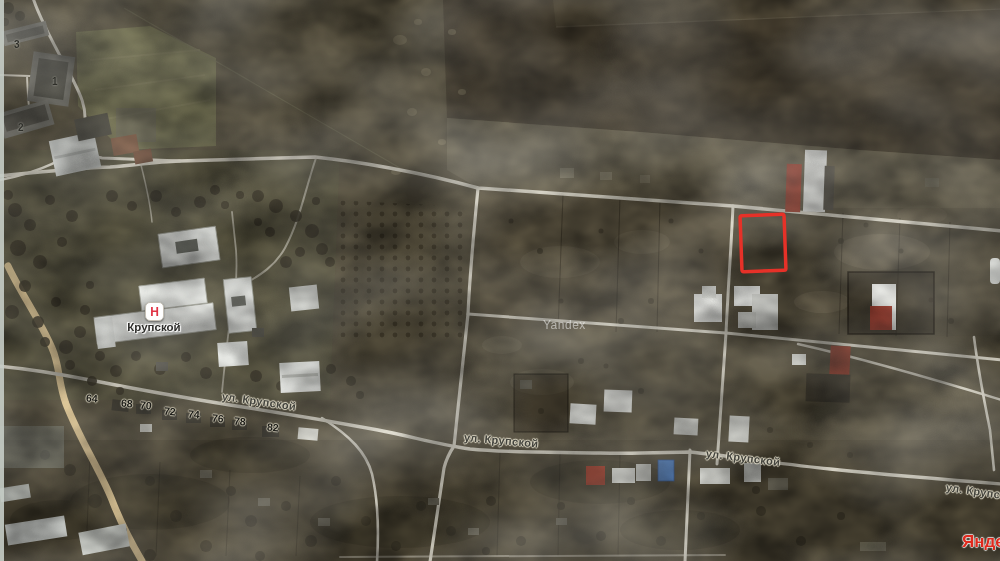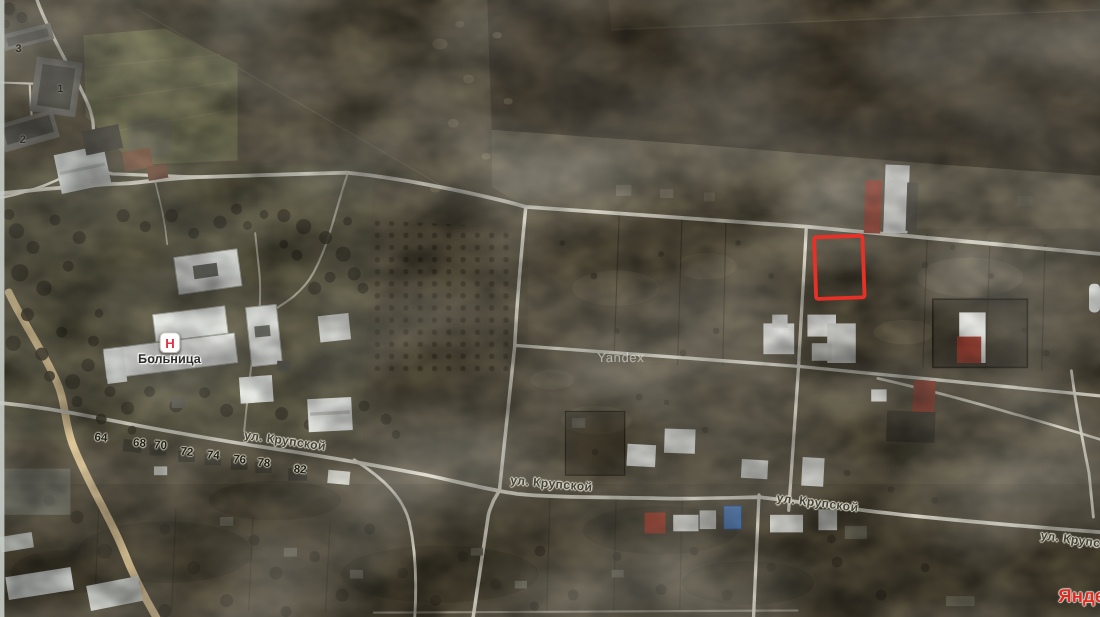--- a/index.html
+++ b/index.html
@@ -364,19 +364,19 @@
   <span class="street-label" style="left: 222px; top: 390px; transform: rotate(8deg);">ул. Крупской</span>
       <span class="street-label" style="left: 464px; top: 431px; transform: rotate(5deg);">ул. Крупской</span>
       <span class="street-label" style="left: 706px; top: 447px; transform: rotate(7deg);">ул. Крупской</span>
       <span class="street-label" style="left: 946px; top: 481px; transform: rotate(8deg);">ул. Крупской</span>
     </div>
 
   <div class="yandex-watermark" style="z-index:4;">Yandex</div>
 
   <div class="hospital-marker" style="z-index:6;">
     <div class="hospital-badge">Н</div>
-    <div class="hospital-label">Больница</div>
+    <div class="hospital-label">Крупской</div>
   </div>
 
 
   <div class="brand-partial">Яндекс</div>
 
 </div>
 
 </body></html>

